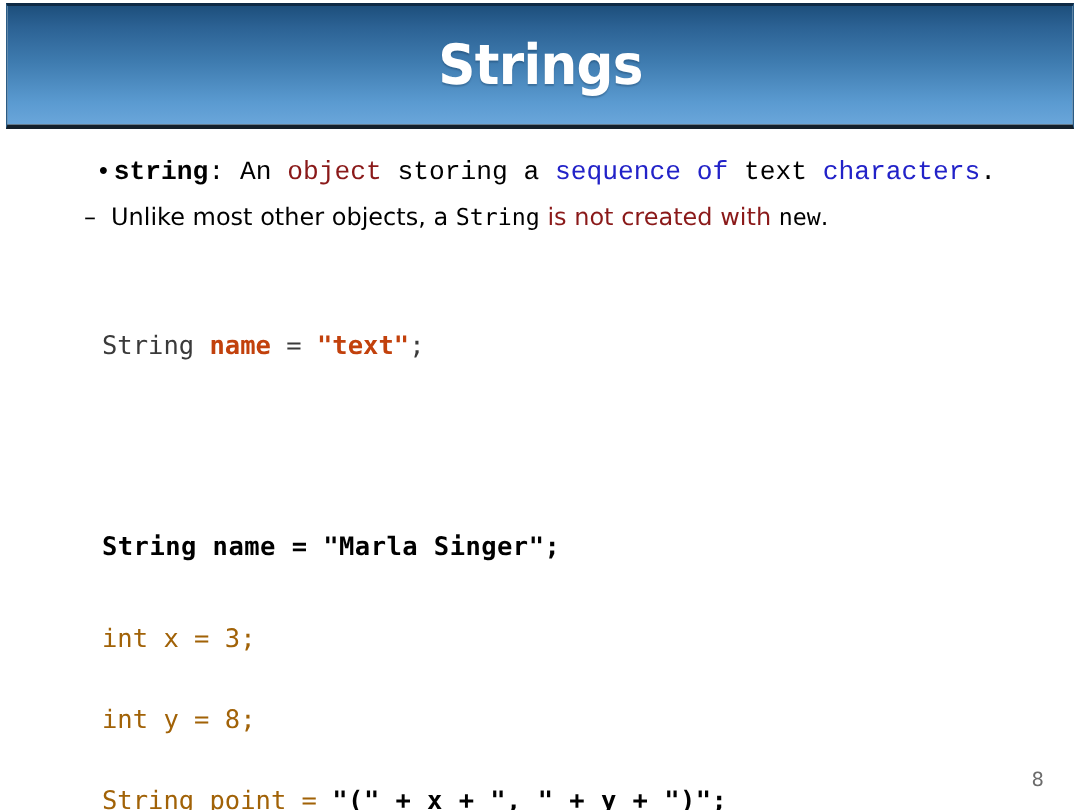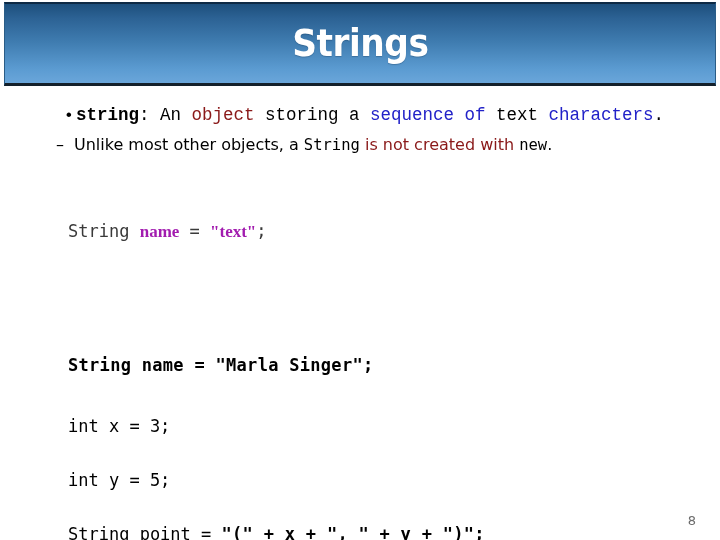--- a/index.html
+++ b/index.html
@@ -113,39 +113,39 @@
     white-space: pre;
     color: #000000;
   }
   .code-syntax {
     left: 68px;
     top: 93px;
     font-size: 17px;
     line-height: 31px;
   }
   .code-syntax .lite { color: #3a3a3a; font-weight: normal; }
-  .code-syntax .hv   { font-weight: bold; color: #a21caf; font-family: Liberation Serif, serif; }
+  .code-syntax .hv   { font-weight: bold; color: #c2410c; }
   .code-syntax .pun  { color: #3a3a3a; font-weight: normal; }
 
   .code-ex1 {
     left: 68px;
     top: 258px;
     font-size: 17px;
     font-weight: bold;
     line-height: 31px;
     letter-spacing: 0.3px;
   }
 
   .code-ex2 {
     left: 68px;
     top: 294px;
     font-size: 17px;
     line-height: 27px;
   }
-  .code-ex2 .lite { color: #000000; font-weight: normal; }
+  .code-ex2 .lite { color: #a16207; font-weight: normal; }
   .code-ex2 .hv   { font-weight: bold; color: #000; letter-spacing: 0.3px; }
 
   
   .page-num {
     position: absolute;
     right: 24px;
     bottom: 12px;
     font-family: "DejaVu Sans", sans-serif;
     font-size: 13px;
     color: #6b6b6b;
@@ -172,21 +172,21 @@
 
     <div class="code-block code-syntax">
 <div><span class="lite">String</span><span class="lite"> </span><span class="hv">name</span><span class="pun"> = </span><span class="hv">"text"</span><span class="pun">;</span></div>
     </div>
 
 
     <div class="code-block code-ex1">String name = "Marla Singer";</div>
 
     <div class="code-block code-ex2">
 <div class="lite">int x = 3;</div>
-<div class="lite">int y = 5;</div>
+<div class="lite">int y = 8;</div>
 <div><span class="lite">String point = </span><span class="hv">"(" + x + ", " + y + ")";</span></div>
     </div>
 
   </div>
 
   <div class="page-num">8</div>
 
 </div>
 
 </body></html>

